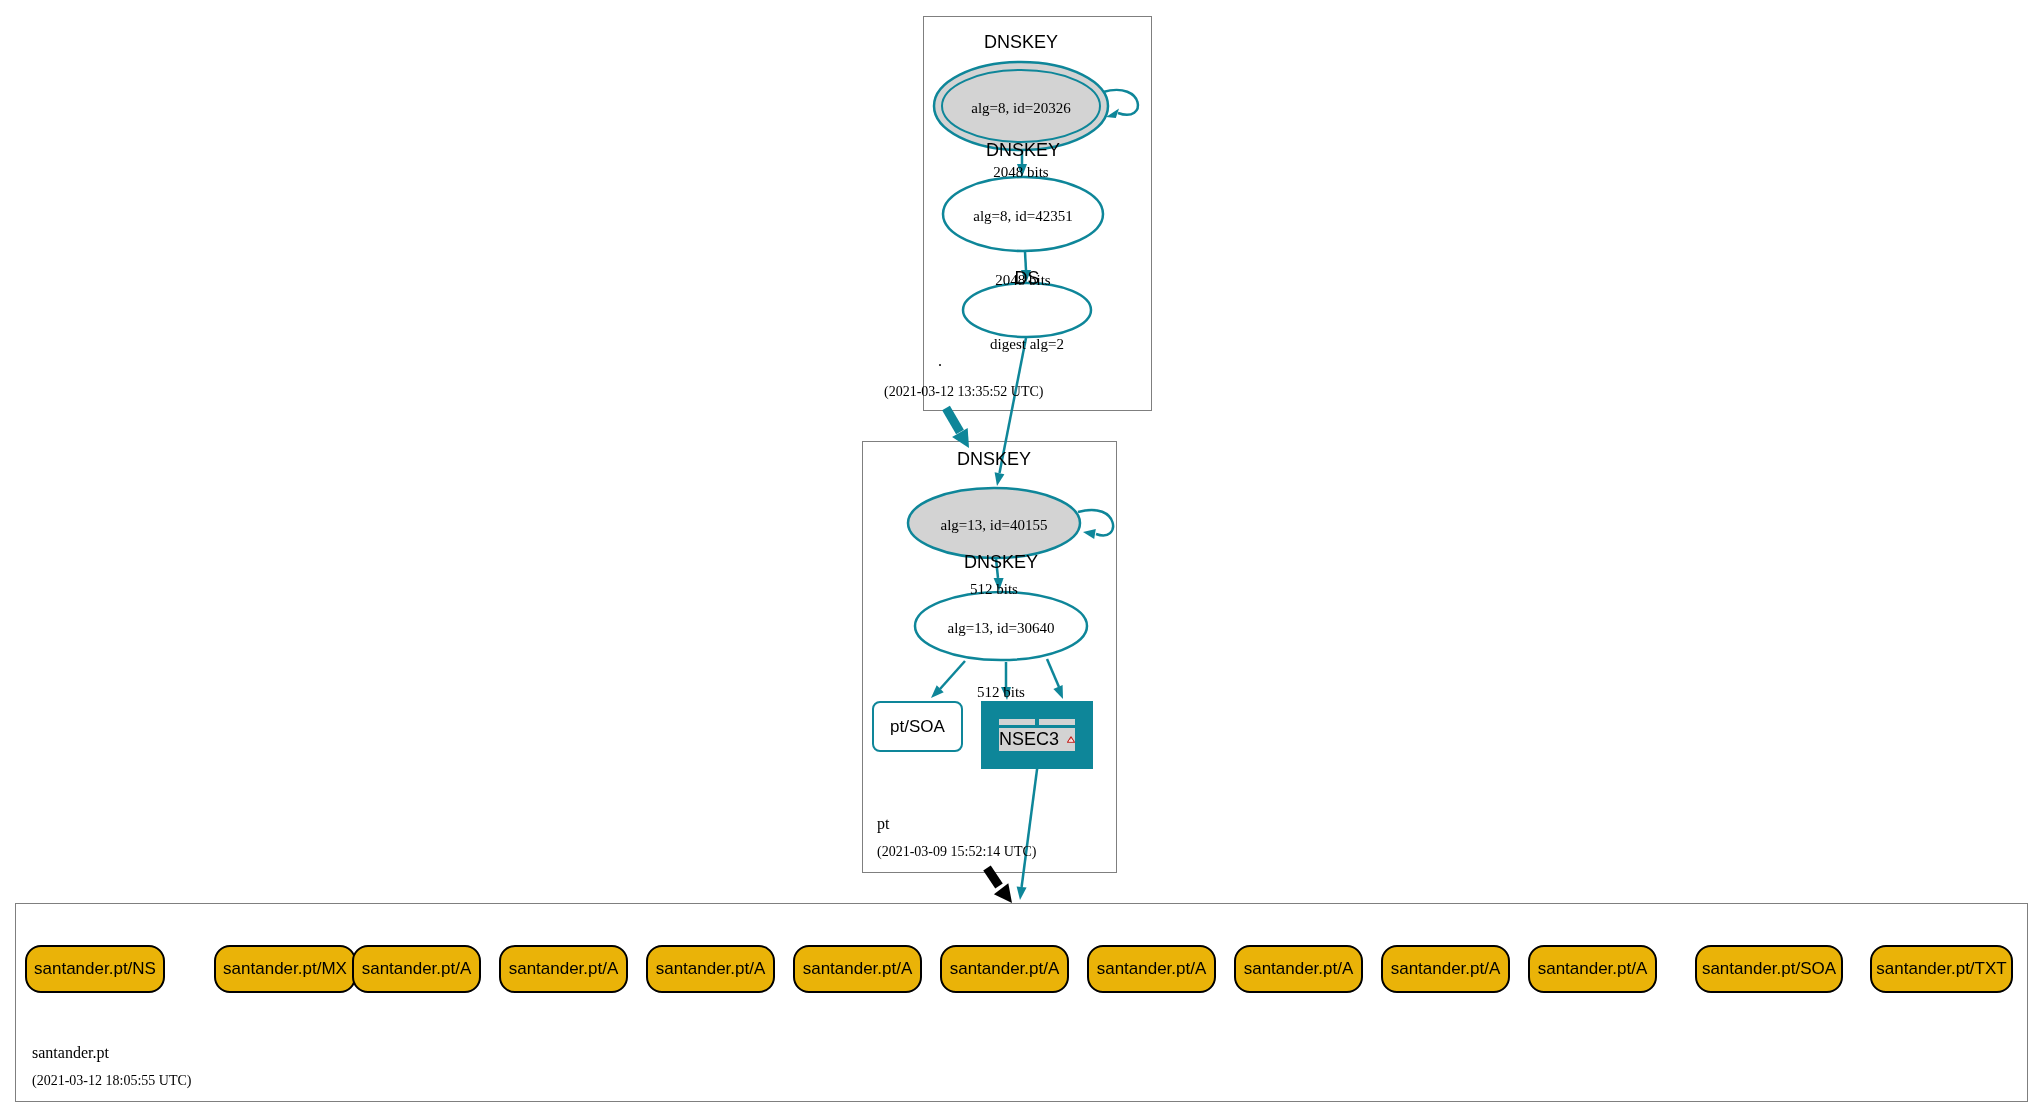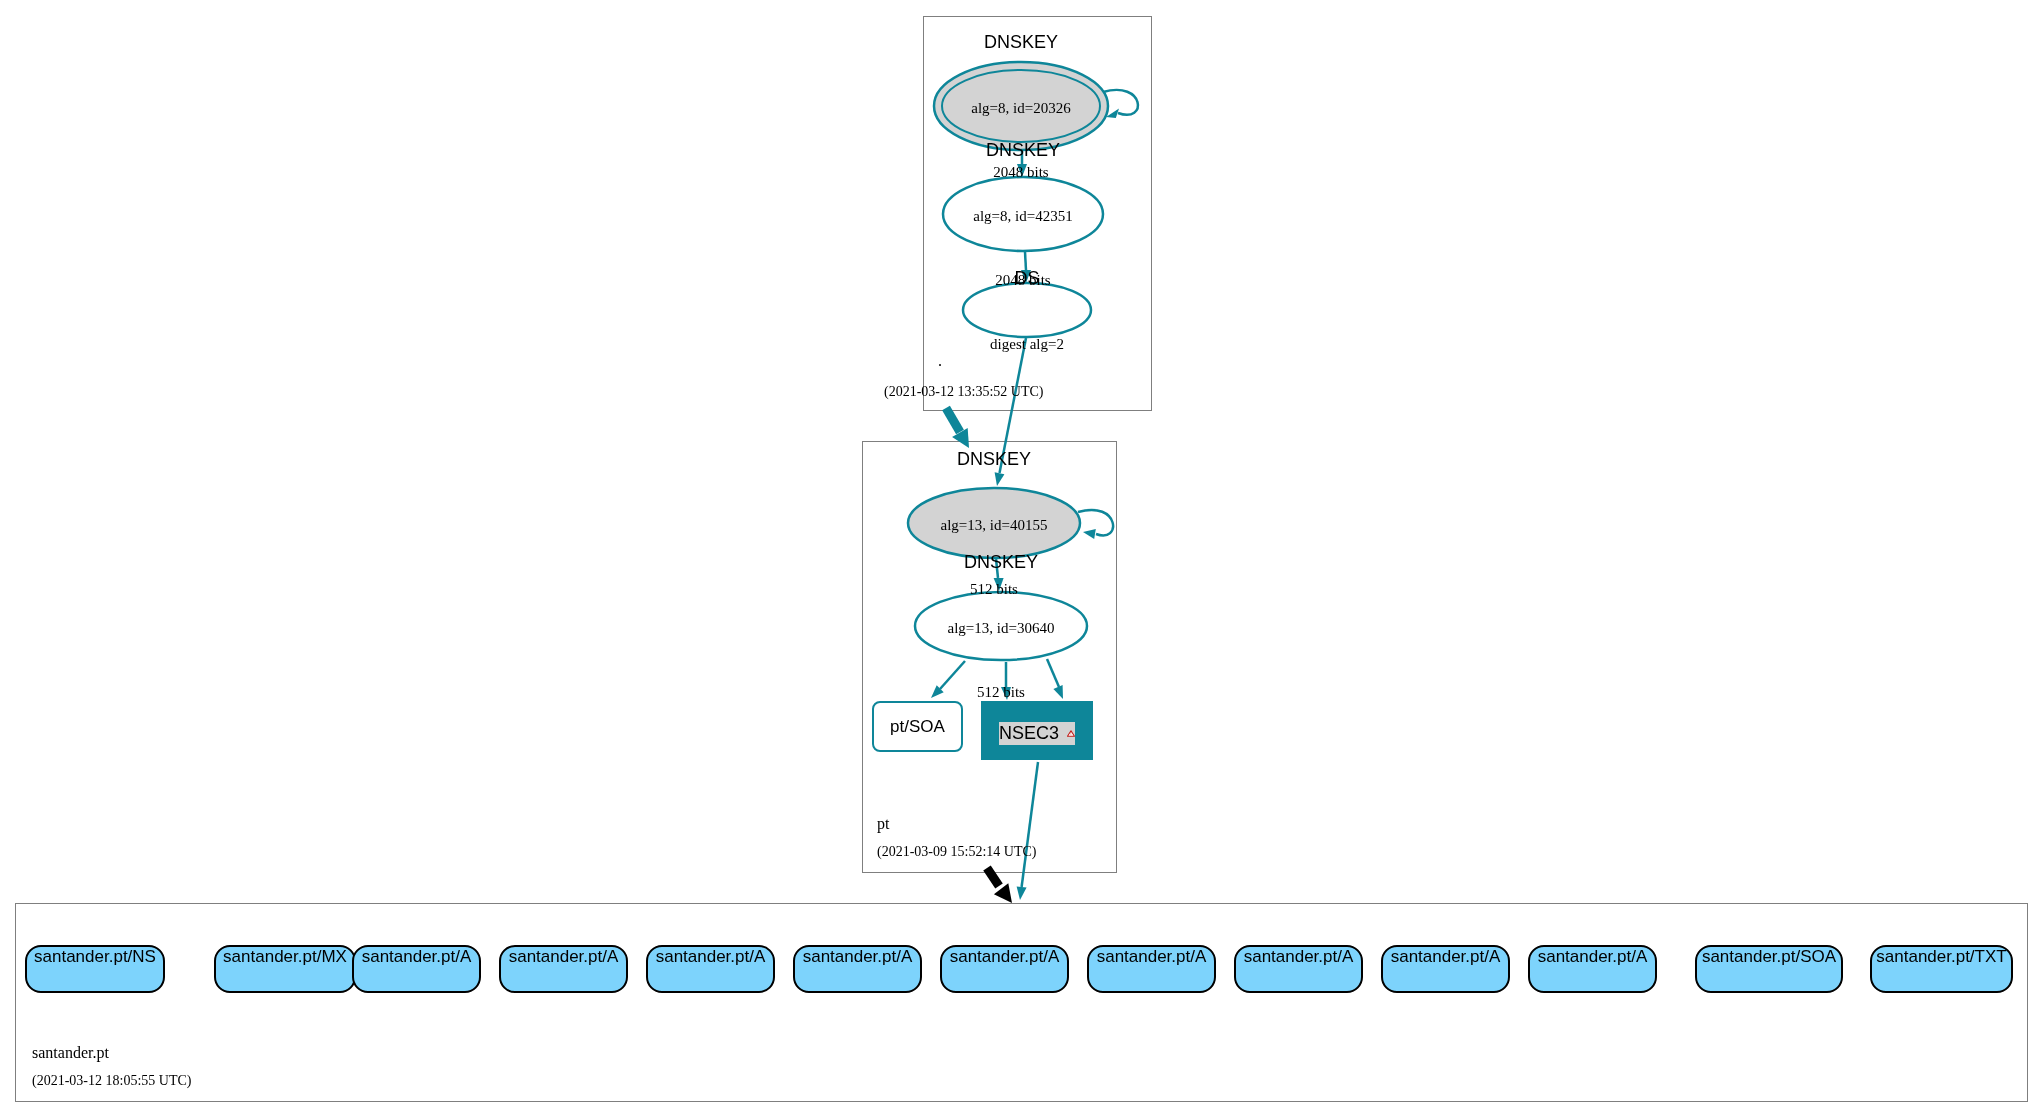--- a/index.html
+++ b/index.html
@@ -8,28 +8,28 @@
   .box{position:absolute;border:1px solid #7f7f7f;background:transparent;z-index:1;}
   .edges{position:absolute;left:0;top:0;z-index:2;pointer-events:none;}
   .lbl{position:absolute;z-index:3;white-space:nowrap;}
   .ellipse-text{position:absolute;z-index:3;display:flex;flex-direction:column;
                 align-items:center;justify-content:center;text-align:center;line-height:1.18;}
   .rrtype{font:18px "Liberation Sans",sans-serif;}
   .rrdetail{font:15px "Liberation Serif",serif;margin-top:47px;}
   .zone-name{font:16px "Liberation Serif",serif;}
   .zone-ts{font:14px "Liberation Serif",serif;}
   .rrnode{position:absolute;top:945px;height:48px;box-sizing:border-box;z-index:3;
-          border:2px solid #000;border-radius:16px;background:#7dd3fc;
-          display:flex;align-items:flex-start;justify-content:center;
+          border:2px solid #000;border-radius:16px;background:#eab308;
+          display:flex;align-items:center;justify-content:center;
           font:17px "Liberation Sans",sans-serif;white-space:nowrap;}
   .soa-node{position:absolute;left:872px;top:701px;width:91px;height:51px;box-sizing:border-box;
             z-index:3;border:2px solid #0e8699;border-radius:8px;background:#fff;
             display:flex;align-items:center;justify-content:center;
             font:17px "Liberation Sans",sans-serif;}
-  .nsec3{position:absolute;left:981px;top:701px;width:112px;height:59px;box-sizing:border-box;
+  .nsec3{position:absolute;left:981px;top:701px;width:112px;height:68px;box-sizing:border-box;
          z-index:3;background:#0e8699;padding:18px;display:flex;flex-direction:column;gap:3px;}
   .nsec3-cells{display:flex;gap:4px;height:11px;}
   .nsec3-cell{flex:1;background:#d3d3d3;}
   .nsec3-body{flex:1;background:#d3d3d3;display:flex;align-items:center;
               justify-content:center;gap:8px;font:18px "Liberation Sans",sans-serif;}
 </style>
 </head>
 <body>
 
 <div class="stage">

